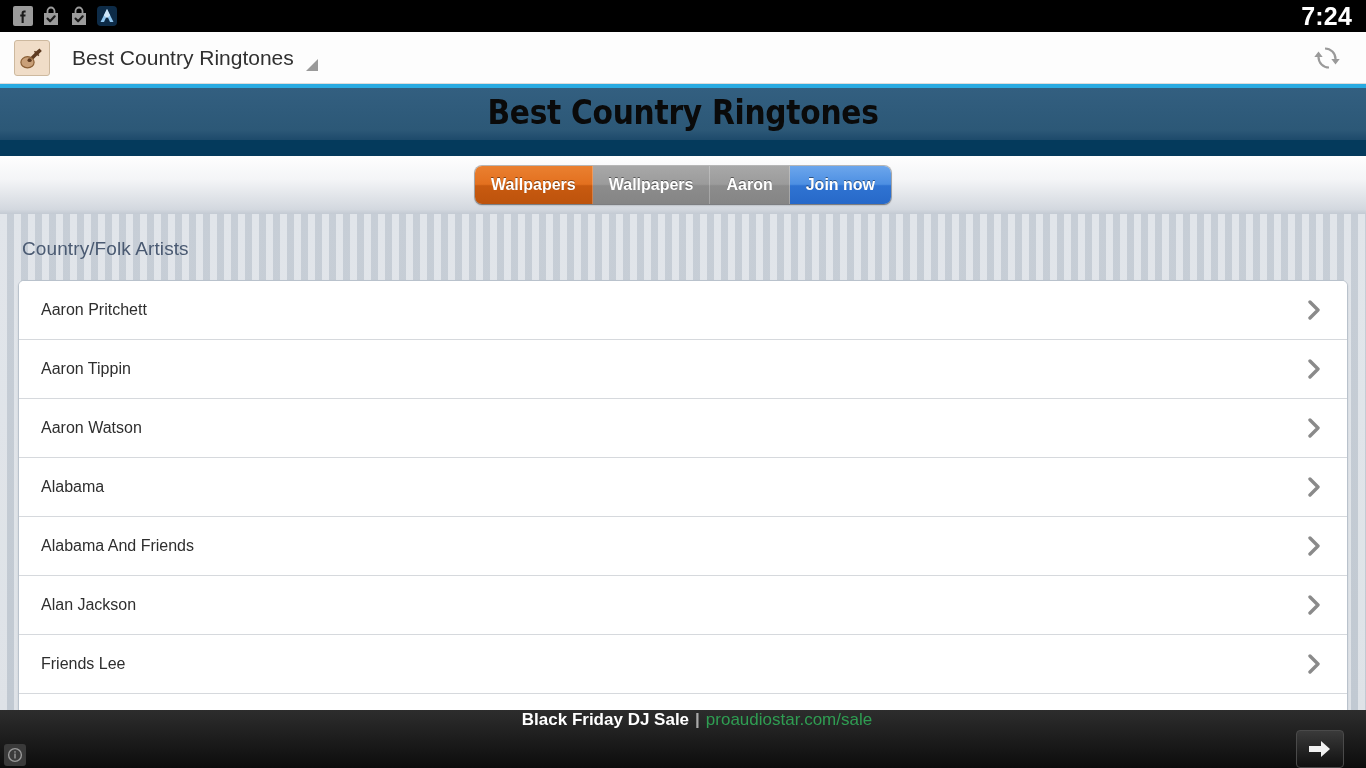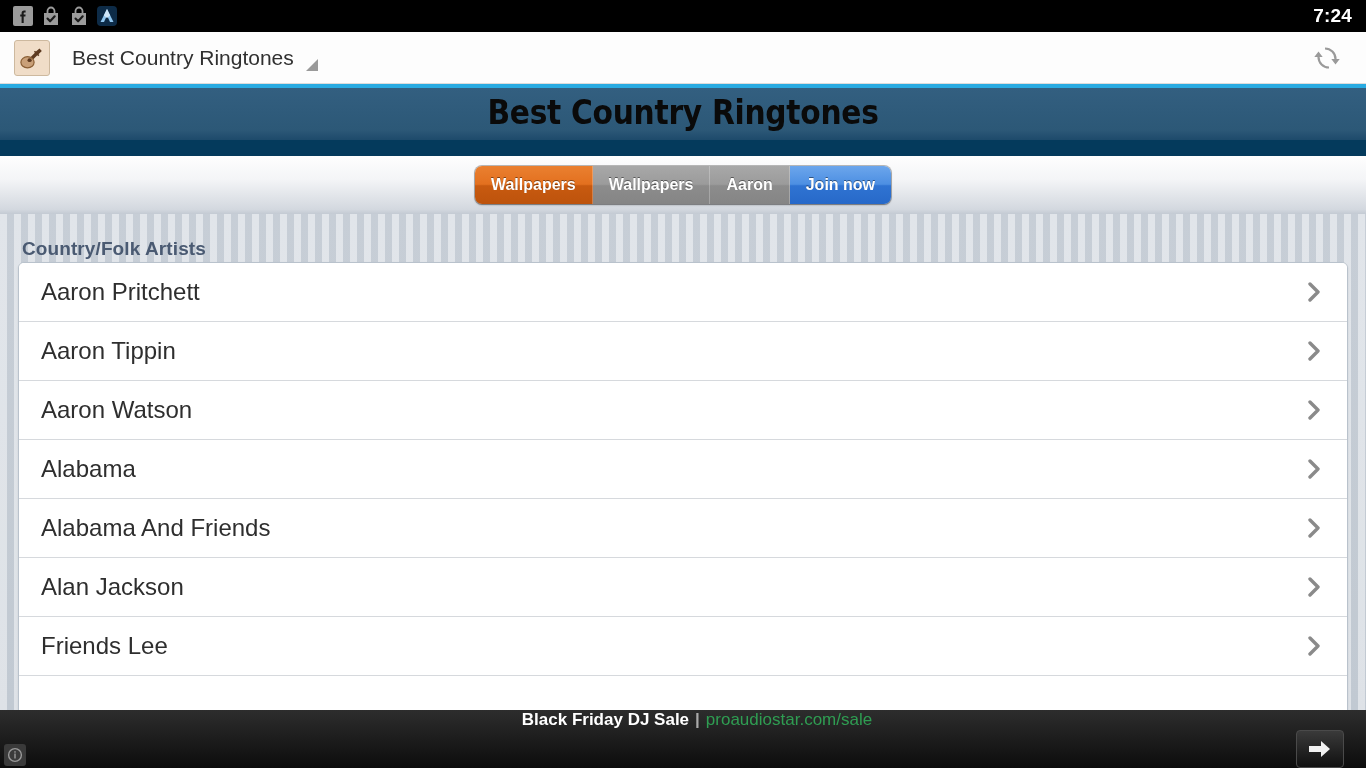--- a/index.html
+++ b/index.html
@@ -12,21 +12,21 @@
 
   
   .statusbar {
     position:absolute; top:0; left:0; width:1366px; height:32px;
     background:#000; display:flex; align-items:center;
   }
   .status-icons { display:flex; align-items:center; gap:6px; padding-left:12px; }
   .sicon { width:22px; height:22px; display:block; }
   .status-clock {
     margin-left:auto; padding-right:14px;
-    color:#fff; font-size:19px; font-weight:bold;
+    color:#fff; font-size:25px; font-weight:bold;
     letter-spacing:.2px;
   }
 
   
   .chrome {
     position:absolute; top:32px; left:0; width:1366px; height:52px;
     background:#fdfdfd; display:flex; align-items:center;
     border-bottom:1px solid #dcdcdc;
   }
   .fav {
@@ -89,41 +89,41 @@
   
   .content {
     position:absolute; top:214px; left:0; width:1366px; height:496px;
     background:
       repeating-linear-gradient(90deg,
         rgba(255,255,255,.45) 0px, rgba(255,255,255,.45) 7px,
         rgba(0,0,0,.012) 7px, rgba(0,0,0,.012) 14px),
       linear-gradient(180deg,#c9d0d9 0%, #c3cbd4 100%);
   }
   .section-head {
-    padding:24px 0 2px 22px;
-    font-size:19px; font-weight:bold; color:#4a5a72;
+    padding:24px 0 20px 22px;
+    font-size:19px; font-weight:normal; color:#4a5a72;
     letter-spacing:.1px;
   }
 
   .list {
     margin:0 18px; background:#fff;
     border:1px solid #b9c2cc;
     border-radius:6px 6px 0 0;
     box-shadow:0 1px 2px rgba(0,0,0,.10);
     overflow:hidden;
   }
   .row {
     position:relative; height:59px;
     display:flex; align-items:center;
     border-bottom:1px solid #d6d9dd;
     cursor:pointer; background:#fff;
   }
   .row:last-child { border-bottom:none; }
   .row-label {
-    padding-left:22px; font-size:24px; color:#2e2e2e;
+    padding-left:22px; font-size:16px; color:#2e2e2e;
   }
   .chev-wrap {
     position:absolute; right:26px; top:0; bottom:0;
     display:flex; align-items:center;
   }
 
   
   .adbar {
     position:absolute; bottom:0; left:0; width:1366px; height:58px;
     background:linear-gradient(180deg,#2d2d2d 0%,#1b1b1b 55%,#0c0c0c 100%);

